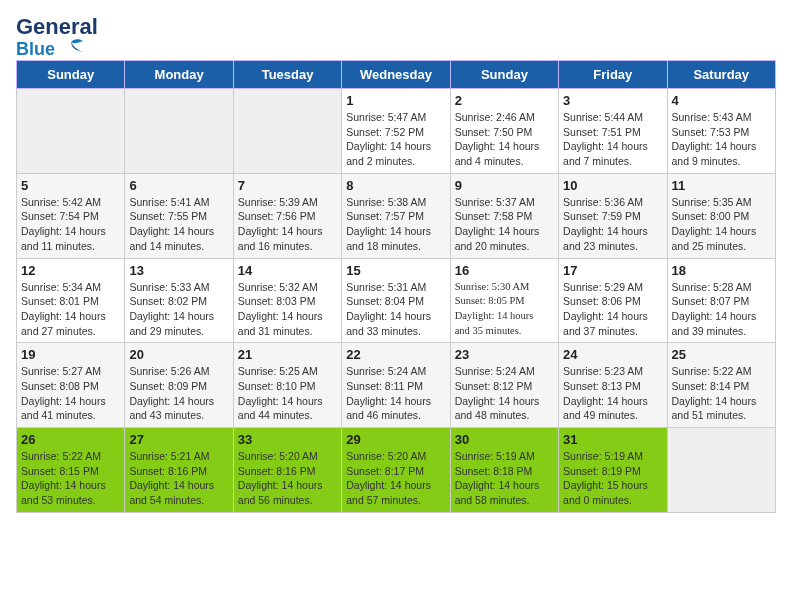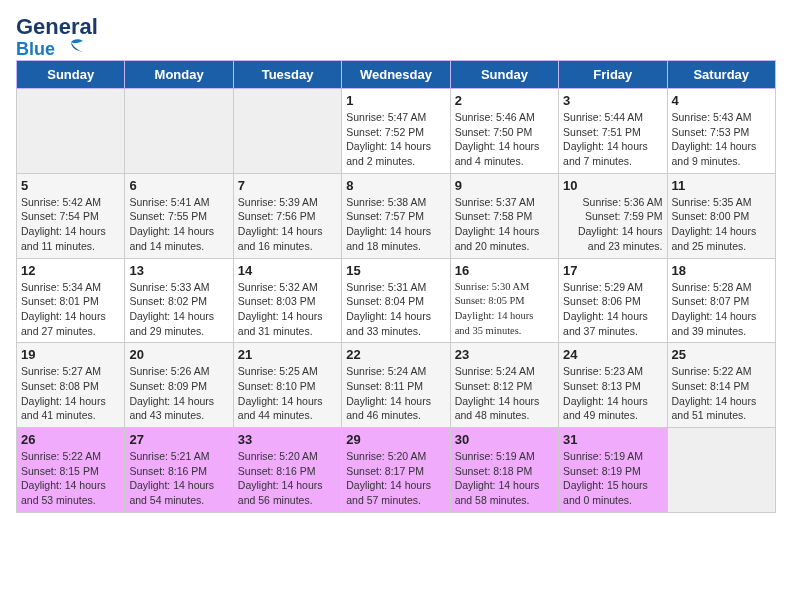--- a/index.html
+++ b/index.html
@@ -76,21 +76,21 @@
     .day-info {
       color: #333;
       font-size: 10.5px;
       line-height: 1.4;
     }
     
     .row-0 td { background: #fff; }
     .row-1 td { background: #f5f5f5; }
     .row-2 td { background: #fff; }
     .row-3 td { background: #f5f5f5; margin-top: 40px; }
-    .row-4 td { background: #f0abfc; }
+    .row-4 td { background: #84cc16; }
     .row-0 td.empty, .row-1 td.empty, .row-2 td.empty, .row-3 td.empty, .row-4 td.empty {
       background: #efefef;
     }
   </style>
 </head>
 <body>
 
 <div class="header">
   <div class="logo">
     <div class="logo-img">
@@ -131,21 +131,21 @@
         <td class="empty"></td>
         <td>
           <div class="day-number">1</div>
           <div class="day-info" style="white-space: pre-line;">Sunrise: 5:47 AM
 Sunset: 7:52 PM
 Daylight: 14 hours
 and 2 minutes.</div>
         </td>
         <td>
           <div class="day-number">2</div>
-          <div class="day-info" style="white-space: pre-line;">Sunrise: 5:46 AM
+          <div class="day-info" style="white-space: pre-line;">Sunrise: 2:46 AM
 Sunset: 7:50 PM
 Daylight: 14 hours
 and 4 minutes.</div>
         </td>
         <td>
           <div class="day-number">3</div>
           <div class="day-info" style="white-space: pre-line;">Sunrise: 5:44 AM
 Sunset: 7:51 PM
 Daylight: 14 hours
 and 7 minutes.</div>
@@ -189,21 +189,21 @@
         </td>
         <td>
           <div class="day-number">9</div>
           <div class="day-info" style="white-space: pre-line;">Sunrise: 5:37 AM
 Sunset: 7:58 PM
 Daylight: 14 hours
 and 20 minutes.</div>
         </td>
         <td>
           <div class="day-number">10</div>
-          <div class="day-info" style="white-space: pre-line; text-align: right;">Sunrise: 5:36 AM
+          <div class="day-info" style="white-space: pre-line;">Sunrise: 5:36 AM
 Sunset: 7:59 PM
 Daylight: 14 hours
 and 23 minutes.</div>
         </td>
         <td>
           <div class="day-number">11</div>
           <div class="day-info" style="white-space: pre-line;">Sunrise: 5:35 AM
 Sunset: 8:00 PM
 Daylight: 14 hours
 and 25 minutes.</div>

